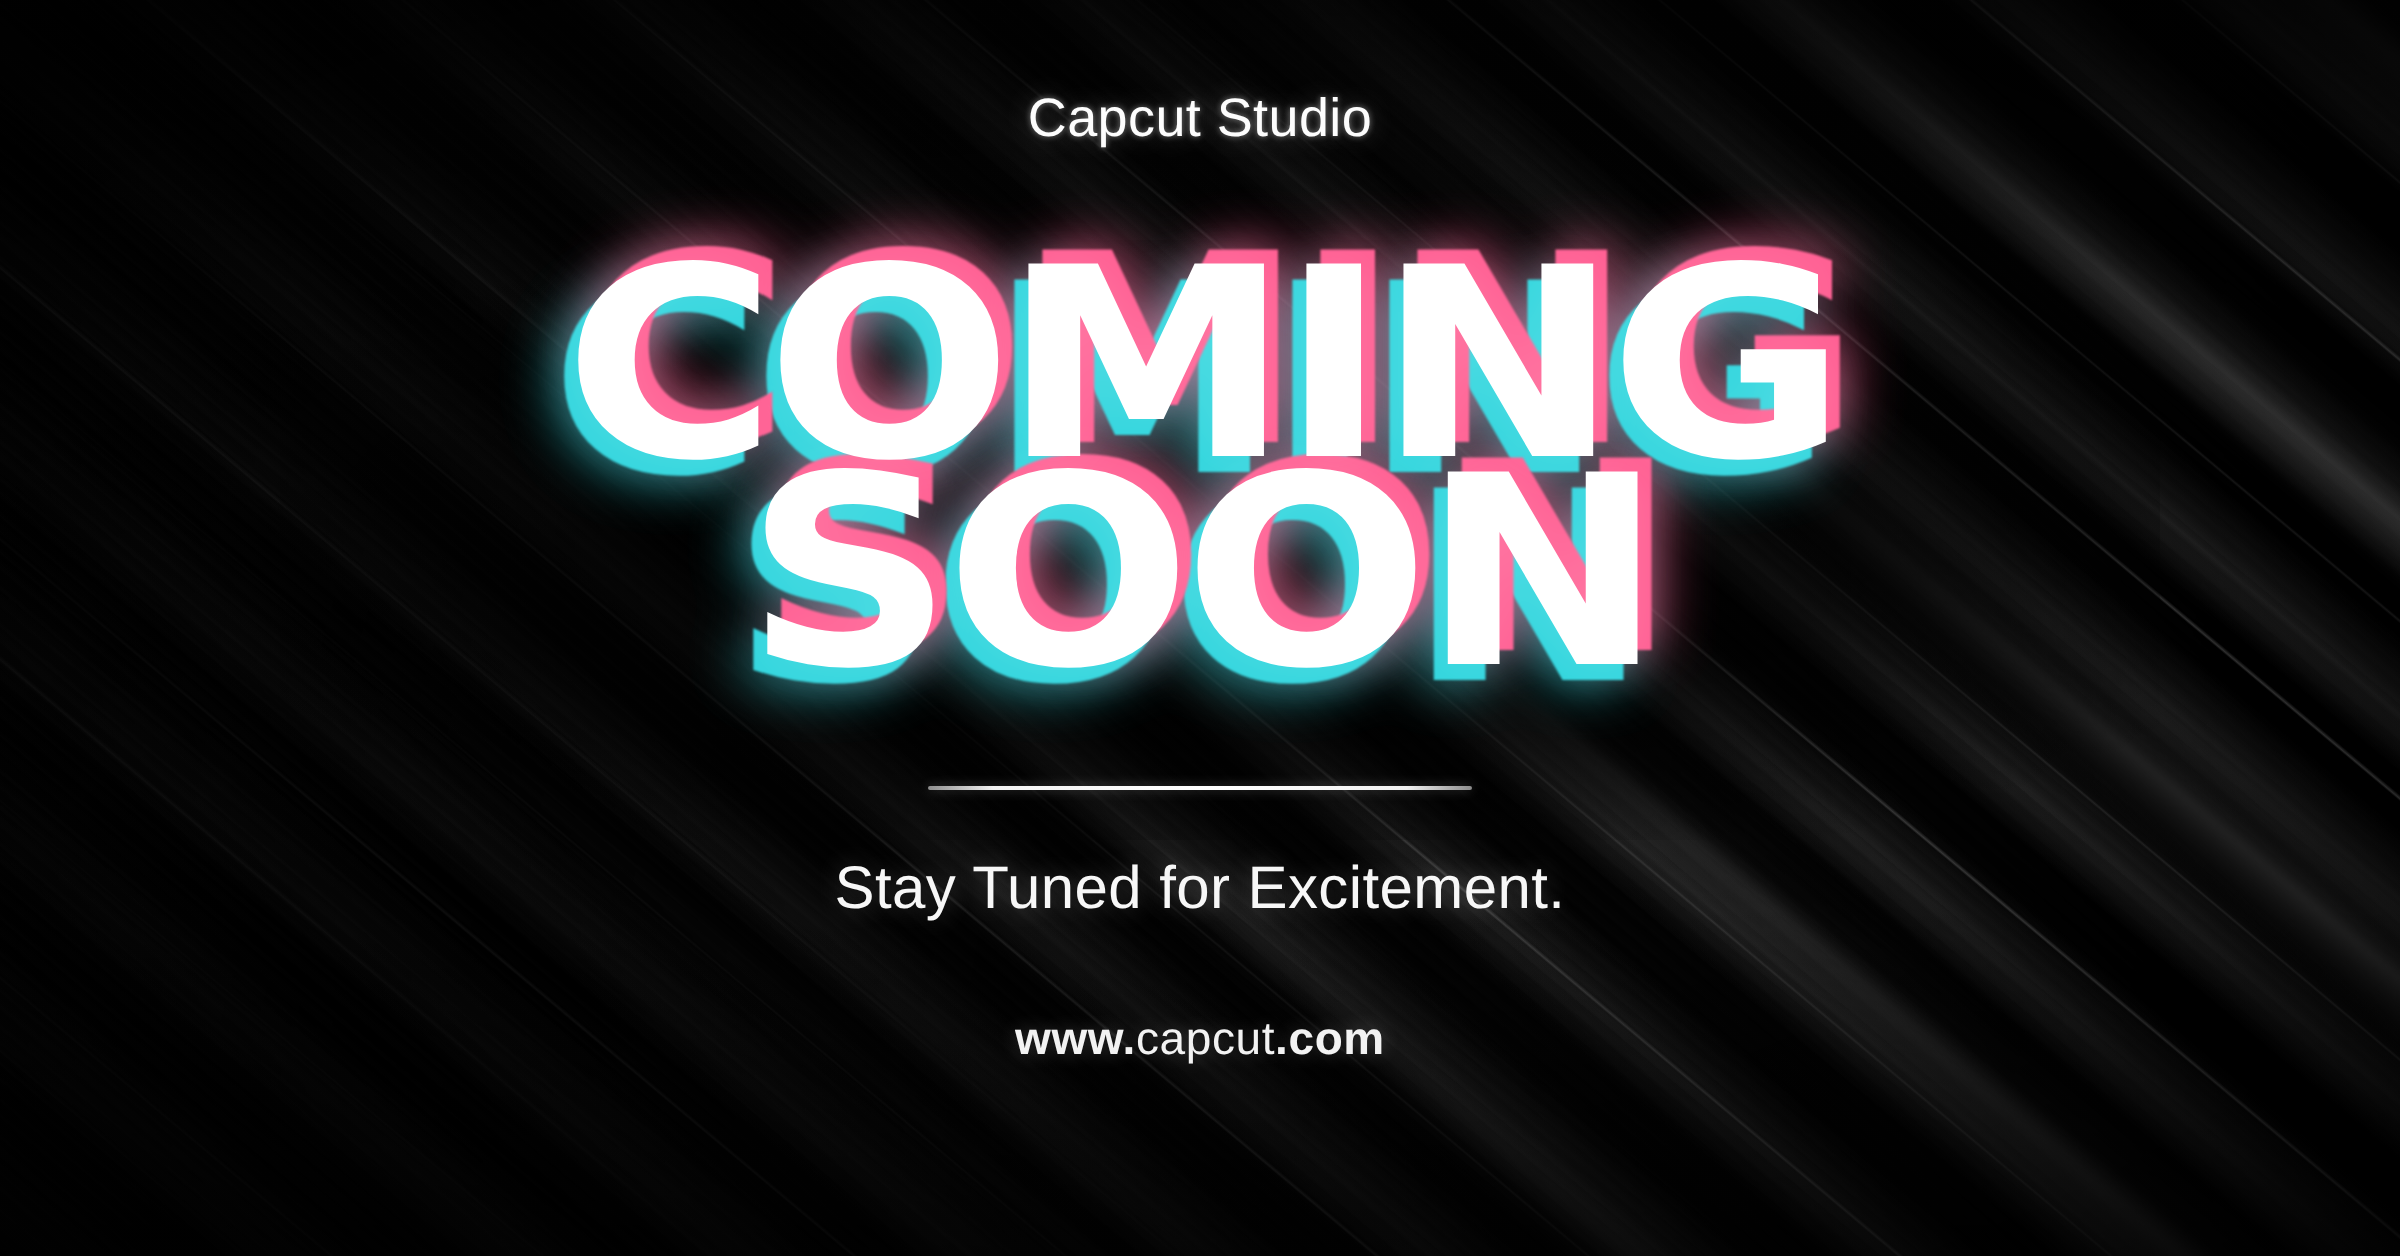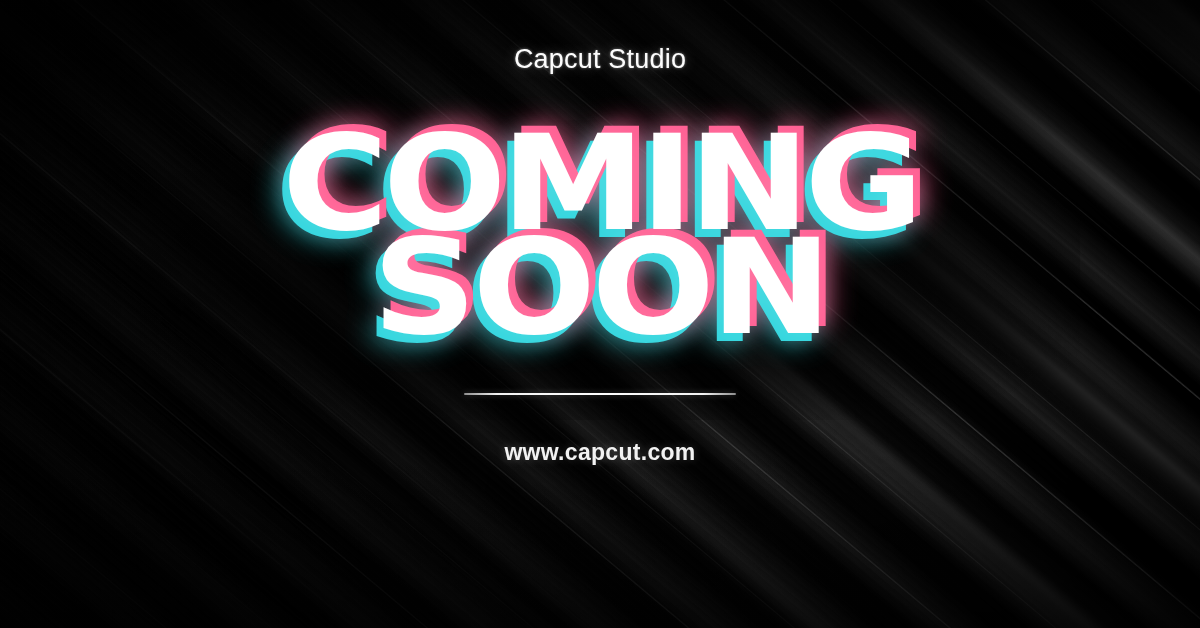--- a/index.html
+++ b/index.html
@@ -207,21 +207,21 @@
 
   .url {
     margin-top:44px;
     font-size:23px;
     color:#f2f2f2;
     letter-spacing:.3px;
     text-shadow:0 0 10px rgba(255,255,255,.22);
     white-space:nowrap;
   }
   .url .u-light { font-weight:700; }
-  .url .u-bold  { font-weight:700; }
+  .url .u-bold  { font-weight:400; }
 </style>
 </head>
 <body>
 
 <div class="poster">
 
   <div class="bg-base"></div>
   <div class="bg-fine"></div>
   <div class="bg-mid"></div>
   <div class="bg-gloss"></div>
@@ -246,17 +246,18 @@
 
       <div class="hl-line hl-coming layer-pink">COMING</div>
       <div class="hl-line hl-soon   layer-pink">SOON</div>
 
       <div class="hl-line hl-coming layer-white">COMING</div>
       <div class="hl-line hl-soon   layer-white">SOON</div>
     </div>
 
     <div class="divider"></div>
 
+    <div class="tagline">Stay Tuned for Excitement.</div>
 
     <div class="url"><span class="u-light">www.</span><span class="u-bold">capcut</span><span class="u-light">.com</span></div>
 
   </div>
 </div>
 
 </body></html>

